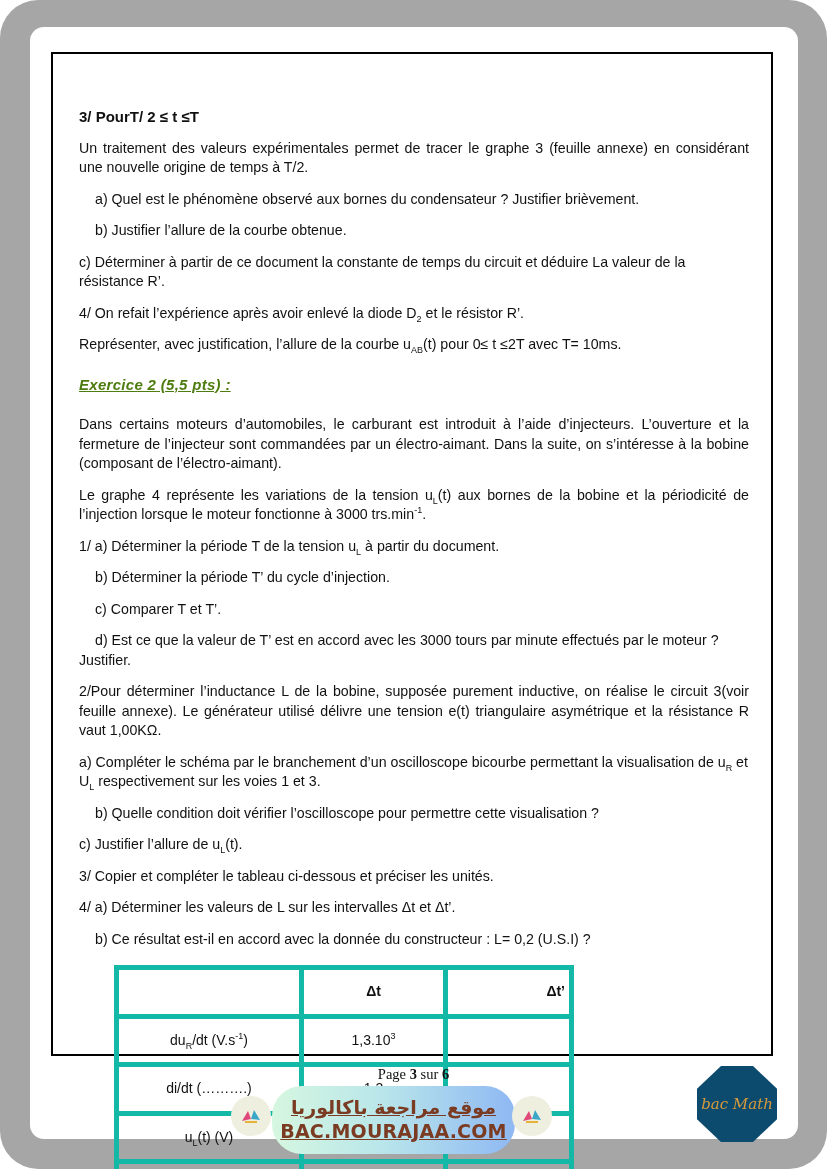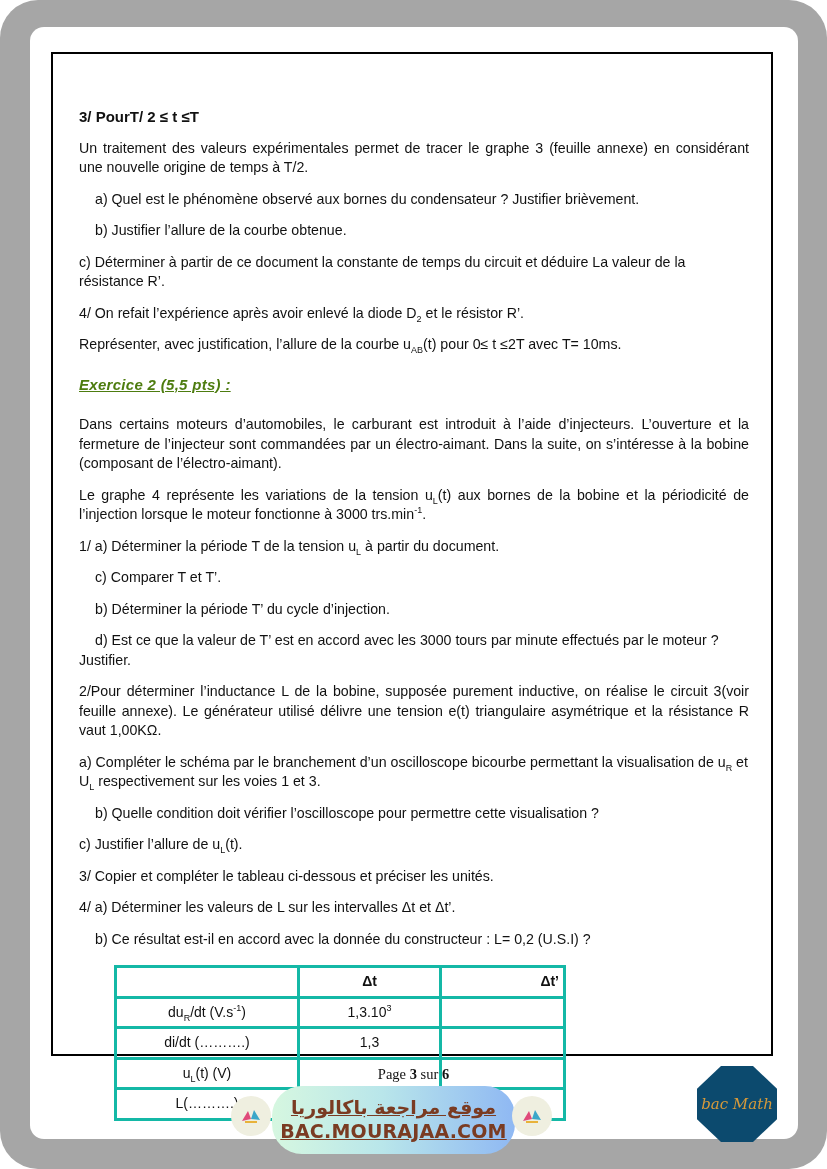--- a/index.html
+++ b/index.html
@@ -36,21 +36,21 @@
     margin-top: 20px !important; margin-bottom: 21px !important;
     font-style: italic; font-weight: bold; text-decoration: underline;
     color: #4d7c0f; font-size: 15px; letter-spacing: 0.3px;
   }
   sub, sup { font-size: 9px; line-height: 0; }
   table.data {
     border-collapse: collapse; margin-left: 47px; margin-top: 16px;
     font-size: 14px;
   }
   table.data td {
-    border: 3px solid #14b8a6; height: 19px; padding: 4px 4px; text-align: center;
+    border: 5px solid #14b8a6; height: 19px; padding: 12px 4px; text-align: center;
   }
   table.data td.c0 { width: 172px; }
   table.data td.c1 { width: 131px; }
   table.data td.c2 { width: 113px; text-align: right; }
   .th { font-weight: bold; }
   .footer-page {
     position: absolute; left: 0; width: 827px; top: 1066px; text-align: center;
     font-family: "Liberation Serif", serif; font-size: 14.5px; color: #111;
   }
   .footer-page b { font-weight: bold; }
@@ -91,22 +91,22 @@
   <p class="indent">b) Justifier l’allure de la courbe obtenue.</p>
   <p>c) Déterminer à partir de ce document la constante de temps du circuit et déduire La valeur de la résistance R’.</p>
   <p><span>4/ On refait l’expérience après avoir enlevé la diode D</span><sub>2</sub><span> et le résistor R’.</span></p>
   <p><span>Représenter, avec justification,  l’allure de la courbe u</span><sub>AB</sub><span>(t) pour 0≤ t ≤2T avec T= 10ms.</span></p>
 
   <p class="exo-title">Exercice 2 (5,5 pts) :</p>
 
   <p class="just">Dans certains moteurs d’automobiles, le carburant est introduit à l’aide d’injecteurs. L’ouverture et la fermeture de l’injecteur sont commandées par un électro-aimant. Dans la suite, on s’intéresse à la bobine (composant de l’électro-aimant).</p>
   <p class="just"><span>Le graphe 4 représente les variations de la tension u</span><sub>L</sub><span>(t) aux bornes de la bobine et la périodicité de l’injection lorsque le moteur fonctionne à 3000 trs.min</span><sup>-1</sup><span>.</span></p>
   <p><span>1/ a) Déterminer la période T de la tension u</span><sub>L</sub><span> à partir du document.</span></p>
+  <p class="indent">b) Déterminer la période T’ du cycle d’injection.</p>
   <p class="indent">c) Comparer T et T’.</p>
-  <p class="indent">b) Déterminer la période T’ du cycle d’injection.</p>
   <p style="text-indent:16px;">d) Est ce que la valeur de T’ est en accord avec les 3000 tours par minute effectués par le moteur ? Justifier.</p>
   <p class="just">2/Pour déterminer l’inductance L de la bobine, supposée purement inductive, on réalise le circuit 3(voir feuille annexe). Le générateur utilisé délivre une tension e(t) triangulaire asymétrique et la résistance R vaut 1,00KΩ.</p>
   <p><span>a) Compléter le schéma par le branchement d’un oscilloscope bicourbe permettant la visualisation de u</span><sub>R</sub><span> et U</span><sub>L</sub><span> respectivement sur les voies 1 et 3.</span></p>
   <p class="indent">b) Quelle condition doit vérifier l’oscilloscope pour permettre cette visualisation ?</p>
   <p><span>c) Justifier l’allure de u</span><sub>L</sub><span>(t).</span></p>
   <p>3/ Copier et compléter le tableau ci-dessous et préciser les unités.</p>
   <p>4/ a) Déterminer les valeurs de L sur les intervalles Δt et Δt’.</p>
   <p class="indent">b) Ce résultat est-il en accord avec la donnée du constructeur : L= 0,2 (U.S.I) ?</p>
 
   <table class="data">

